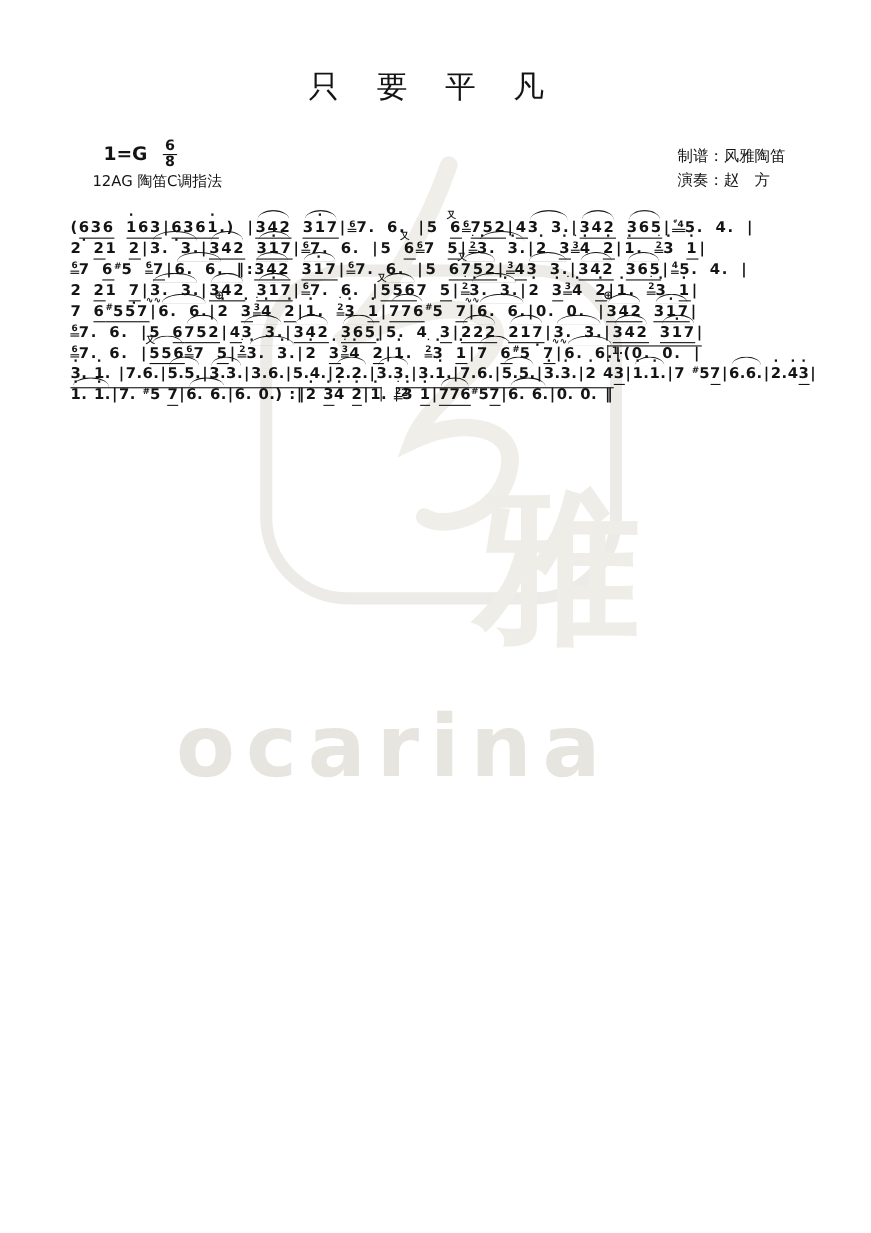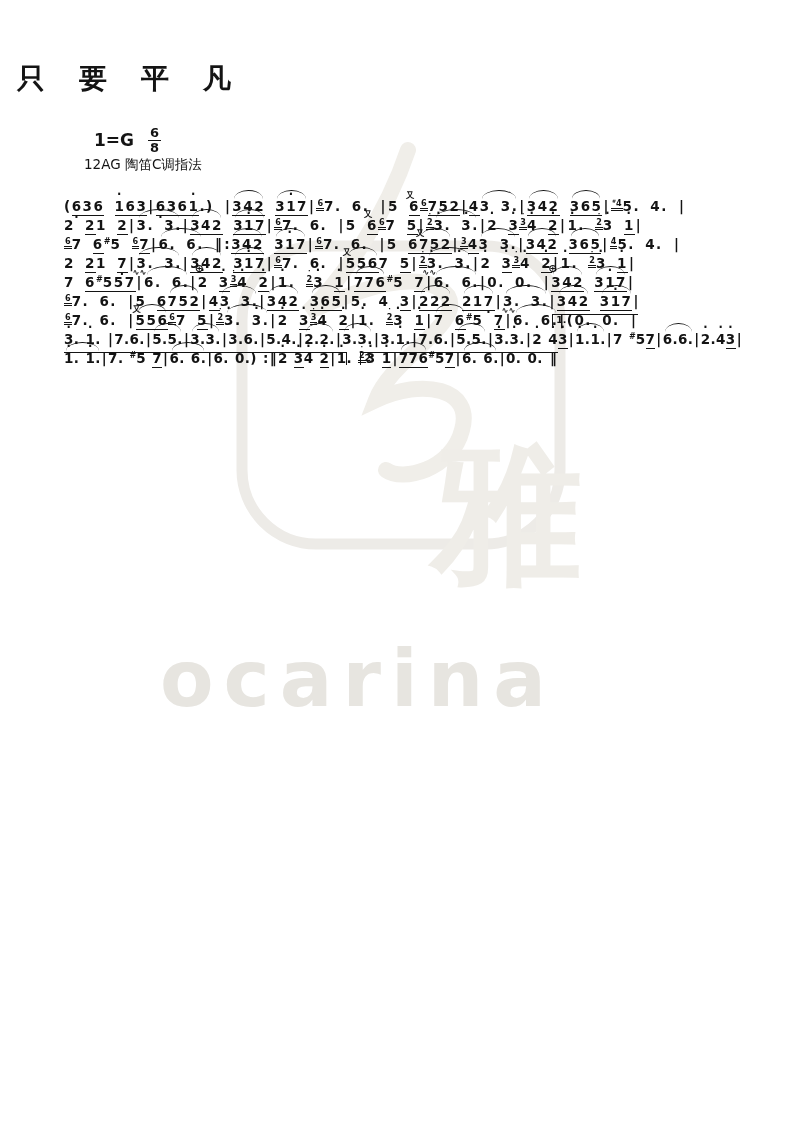--- a/index.html
+++ b/index.html
@@ -8,21 +8,21 @@
 
   
   .wm{position:absolute;z-index:0;pointer-events:none;}
   .wm-ocarina{left:160px;top:622px;font-size:78px;font-weight:bold;letter-spacing:10px;color:#e7e5e0;margin-top:12px;}
   .wm-brand{left:208px;top:738px;font-size:70px;font-weight:bold;letter-spacing:12px;color:#e2e0db;
             font-family:"DejaVu Serif",serif;}
   .wm-logo{left:190px;top:138px;}
 
   
   .hdr{position:absolute;z-index:2;}
-  .title{left:0;right:0;top:60px;font-size:28px;font-weight:bold;
+  .title{left:0;right:0;top:60px;text-align:center;font-size:28px;font-weight:normal;
          font-family:"DejaVu Serif",serif;letter-spacing:34px;text-indent:17px;}
   .keyrow{left:94px;top:126px;font-size:17px;font-weight:bold;display:flex;align-items:center;gap:14px;}
   .timesig{display:inline-flex;flex-direction:column;align-items:center;font-size:13px;line-height:1.05;}
   .timesig .num{border-bottom:1.5px solid #141414;padding:0 2px;}
   .fingering{left:84px;top:156px;font-size:13.5px;text-align:center;}
   .credits{right:78px;top:131px;font-size:14px;text-align:left;line-height:22px;}
 
   
   .score{position:absolute;z-index:2;left:64px;right:80px;top:196px;}
   .line-wrap{position:relative;height:67px;}
@@ -68,20 +68,28 @@
   <div class="hdr keyrow" style="position: absolute; left: 94px; top: 126px;">
     <span>1=G</span>
     <span class="timesig">
       <span class="num">6</span>
       <span class="den">8</span>
     </span>
   </div>
 
   <div class="hdr fingering" style="position: absolute; left: 84px; top: 156px;">12AG 陶笛C调指法</div>
 
+  <div class="hdr credits" style="position: absolute; right: 78px; top: 131px;">
+    <div>
+      <span>制谱：</span><span>风雅陶笛</span>
+    </div>
+    <div>
+      <span>演奏：</span><span>赵　方</span>
+    </div>
+  </div>
 
   <div class="score" id="score"><span class="line-wrap"><span class="score-line"><span class="nt">(</span><span class="beam"><span class="nt lo">6</span><span class="nt">3</span><span class="nt">6</span></span> <span class="beam"><span class="nt hi">1</span><span class="nt">6</span><span class="nt">3</span></span><span class="bar">|</span><span class="beam"><span class="nt lo">6</span><span class="nt">3</span><span class="nt">6</span><span class="nt hi">1</span></span><span class="nt">.</span><span class="nt">)</span> <span class="bar">|</span><span class="arc"><span class="beam"><span class="nt">3</span><span class="nt">4</span><span class="nt">2</span></span></span> <span class="arc"><span class="beam"><span class="nt">3</span><span class="nt hi">1</span><span class="nt">7</span></span></span><span class="bar">|</span><span class="grace"><span class="nt">6</span></span><span class="nt">7</span><span class="nt">.</span> <span class="nt">6</span><span class="nt">.</span> <span class="bar">|</span><span class="nt">5</span> <span class="orn"><span class="orn-glyph">又</span></span><span class="beam"><span class="nt">6</span></span><span class="grace"><span class="nt">6</span></span><span class="beam"><span class="nt">7</span><span class="nt">5</span><span class="nt">2</span></span><span class="bar">|</span><span class="beam"><span class="nt">4</span></span><span class="arc"><span class="nt">3</span> <span class="nt">3</span><span class="nt">.</span></span><span class="bar">|</span><span class="arc"><span class="beam"><span class="nt">3</span><span class="nt">4</span><span class="nt">2</span></span></span> <span class="arc"><span class="beam"><span class="nt">3</span><span class="nt">6</span><span class="nt">5</span></span></span><span class="bar">|</span><span class="grace"><span class="sharp">#</span><span class="nt">4</span></span><span class="nt">5</span><span class="nt">.</span> <span class="nt">4</span><span class="nt">.</span> <span class="bar">|</span></span></span><span class="line-wrap"><span class="score-line"><span class="nt">2</span> <span class="beam"><span class="nt">2</span></span><span class="nt">1</span> <span class="beam"><span class="nt">2</span></span><span class="bar">|</span><span class="arc"><span class="nt">3</span><span class="nt">.</span> <span class="nt">3</span><span class="nt">.</span></span><span class="bar">|</span><span class="arc"><span class="beam"><span class="nt">3</span><span class="nt">4</span><span class="nt">2</span></span></span> <span class="arc"><span class="beam"><span class="nt">3</span><span class="nt hi">1</span><span class="nt">7</span></span></span><span class="bar">|</span><span class="grace"><span class="nt">6</span></span><span class="nt">7</span><span class="nt">.</span> <span class="nt">6</span><span class="nt">.</span> <span class="bar">|</span><span class="nt">5</span> <span class="orn"><span class="orn-glyph">又</span></span><span class="beam"><span class="nt">6</span></span><span class="grace"><span class="nt">6</span></span><span class="nt">7</span> <span class="beam"><span class="nt">5</span></span><span class="bar">|</span><span class="grace"><span class="nt hi">2</span></span><span class="arc"><span class="nt hi">3</span><span class="nt">.</span> <span class="nt hi">3</span><span class="nt">.</span></span><span class="bar">|</span><span class="nt hi">2</span> <span class="beam"><span class="nt hi">3</span></span><span class="grace"><span class="nt hi">3</span></span><span class="nt hi">4</span> <span class="beam"><span class="nt hi">2</span></span><span class="bar">|</span><span class="nt hi">1</span><span class="nt">.</span> <span class="grace"><span class="nt hi">2</span></span><span class="nt hi">3</span> <span class="beam"><span class="nt hi">1</span></span><span class="bar">|</span></span></span><span class="line-wrap"><span class="score-line"><span class="grace"><span class="nt">6</span></span><span class="nt">7</span> <span class="beam"><span class="nt">6</span></span><span class="sharp">#</span><span class="nt">5</span> <span class="grace"><span class="nt">6</span></span><span class="beam"><span class="nt">7</span></span><span class="bar">|</span><span class="arc"><span class="nt">6</span><span class="nt">.</span> <span class="nt">6</span><span class="nt">.</span></span> <span class="bar">‖</span><span class="nt">:</span><span class="arc"><span class="beam"><span class="nt">3</span><span class="nt">4</span><span class="nt">2</span></span></span> <span class="arc"><span class="beam"><span class="nt">3</span><span class="nt hi">1</span><span class="nt">7</span></span></span><span class="bar">|</span><span class="grace"><span class="nt">6</span></span><span class="nt">7</span><span class="nt">.</span> <span class="nt">6</span><span class="nt">.</span> <span class="bar">|</span><span class="nt">5</span> <span class="beam"><span class="nt">6</span></span><span class="orn"><span class="orn-glyph">又</span></span><span class="arc"><span class="beam"><span class="nt">7</span><span class="nt">5</span><span class="nt">2</span></span></span><span class="bar">|</span><span class="grace"><span class="nt">3</span></span><span class="beam"><span class="nt">4</span></span><span class="arc"><span class="nt">3</span> <span class="nt">3</span><span class="nt">.</span></span><span class="bar">|</span><span class="arc"><span class="beam"><span class="nt">3</span><span class="nt">4</span><span class="nt">2</span></span></span> <span class="arc"><span class="beam"><span class="nt">3</span><span class="nt">6</span><span class="nt">5</span></span></span><span class="bar">|</span><span class="grace"><span class="nt">4</span></span><span class="nt">5</span><span class="nt">.</span> <span class="nt">4</span><span class="nt">.</span> <span class="bar">|</span></span></span><span class="line-wrap"><span class="score-line"><span class="nt">2</span> <span class="beam"><span class="nt">2</span></span><span class="nt">1</span> <span class="beam"><span class="nt lo">7</span></span><span class="bar">|</span><span class="arc"><span class="nt">3</span><span class="nt">.</span> <span class="nt">3</span><span class="nt">.</span></span><span class="bar">|</span><span class="arc"><span class="beam"><span class="nt">3</span><span class="nt">4</span><span class="nt">2</span></span></span> <span class="arc"><span class="beam"><span class="nt">3</span><span class="nt hi">1</span><span class="nt">7</span></span></span><span class="bar">|</span><span class="grace"><span class="nt">6</span></span><span class="nt">7</span><span class="nt">.</span> <span class="nt">6</span><span class="nt">.</span> <span class="bar">|</span><span class="orn"><span class="orn-glyph">又</span></span><span class="arc"><span class="beam"><span class="nt">5</span><span class="nt">5</span><span class="nt">6</span></span></span><span class="nt">7</span> <span class="beam"><span class="nt">5</span></span><span class="bar">|</span><span class="grace"><span class="nt hi">2</span></span><span class="arc"><span class="nt hi">3</span><span class="nt">.</span> <span class="nt hi">3</span><span class="nt">.</span></span><span class="bar">|</span><span class="nt hi">2</span> <span class="beam"><span class="nt hi">3</span></span><span class="grace"><span class="nt hi">3</span></span><span class="nt hi">4</span> <span class="beam"><span class="nt hi">2</span></span><span class="bar">|</span><span class="nt hi">1</span><span class="nt">.</span> <span class="grace"><span class="nt hi">2</span></span><span class="nt hi">3</span> <span class="beam"><span class="nt hi">1</span></span><span class="bar">|</span></span></span><span class="line-wrap"><span class="score-line"><span class="nt">7</span> <span class="beam"><span class="nt">6</span></span><span class="beam"><span class="sharp">#</span><span class="nt">5</span><span class="nt">5</span><span class="nt">7</span></span><span class="orn"><span class="orn-glyph">∿∿</span></span><span class="bar">|</span><span class="arc"><span class="nt">6</span><span class="nt">.</span> <span class="nt">6</span><span class="nt">.</span></span><span class="bar">|</span><span class="orn"><span class="orn-coda">⊕</span></span><span class="nt hi">2</span> <span class="beam"><span class="nt hi">3</span></span><span class="grace"><span class="nt hi">3</span></span><span class="nt hi">4</span> <span class="beam"><span class="nt hi">2</span></span><span class="bar">|</span><span class="nt hi">1</span><span class="nt">.</span> <span class="grace"><span class="nt hi">2</span></span><span class="nt hi">3</span> <span class="beam"><span class="nt hi">1</span></span><span class="bar">|</span><span class="arc"><span class="beam"><span class="nt">7</span><span class="nt">7</span><span class="nt">6</span></span></span><span class="sharp">#</span><span class="nt">5</span> <span class="beam"><span class="nt">7</span></span><span class="orn"><span class="orn-glyph">∿∿</span></span><span class="bar">|</span><span class="arc"><span class="nt">6</span><span class="nt">.</span> <span class="nt">6</span><span class="nt">.</span></span><span class="bar">|</span><span class="nt">0</span><span class="nt">.</span> <span class="nt">0</span><span class="nt">.</span> <span class="bar">|</span><span class="orn"><span class="orn-coda">⊕</span></span><span class="arc"><span class="beam"><span class="nt">3</span><span class="nt">4</span><span class="nt">2</span></span></span> <span class="arc"><span class="beam"><span class="nt">3</span><span class="nt hi">1</span><span class="nt">7</span></span></span><span class="bar">|</span></span></span><span class="line-wrap"><span class="score-line"><span class="grace"><span class="nt">6</span></span><span class="nt">7</span><span class="nt">.</span> <span class="nt">6</span><span class="nt">.</span> <span class="bar">|</span><span class="nt">5</span> <span class="beam"><span class="nt">6</span></span><span class="arc"><span class="beam"><span class="nt">7</span><span class="nt">5</span><span class="nt">2</span></span></span><span class="bar">|</span><span class="beam"><span class="nt">4</span></span><span class="arc"><span class="nt">3</span> <span class="nt">3</span><span class="nt">.</span></span><span class="bar">|</span><span class="arc"><span class="beam"><span class="nt">3</span><span class="nt">4</span><span class="nt">2</span></span></span> <span class="arc"><span class="beam"><span class="nt">3</span><span class="nt">6</span><span class="nt">5</span></span></span><span class="bar">|</span><span class="nt">5</span><span class="nt">.</span> <span class="nt">4</span> <span class="beam"><span class="nt">3</span></span><span class="bar">|</span><span class="arc"><span class="beam"><span class="nt">2</span><span class="nt">2</span><span class="nt">2</span></span></span> <span class="arc"><span class="beam"><span class="nt">2</span><span class="nt">1</span><span class="nt lo">7</span></span></span><span class="bar">|</span><span class="arc"><span class="nt">3</span><span class="nt">.</span> <span class="nt">3</span><span class="nt">.</span></span><span class="bar">|</span><span class="arc"><span class="beam"><span class="nt">3</span><span class="nt">4</span><span class="nt">2</span></span></span> <span class="arc"><span class="beam"><span class="nt">3</span><span class="nt hi">1</span><span class="nt">7</span></span></span><span class="bar">|</span></span></span><span class="line-wrap"><span class="score-line"><span class="grace"><span class="nt">6</span></span><span class="nt">7</span><span class="nt">.</span> <span class="nt">6</span><span class="nt">.</span> <span class="bar">|</span><span class="orn"><span class="orn-glyph">又</span></span><span class="arc"><span class="beam"><span class="nt">5</span><span class="nt">5</span><span class="nt">6</span></span></span><span class="grace"><span class="nt">6</span></span><span class="nt">7</span> <span class="beam"><span class="nt">5</span></span><span class="bar">|</span><span class="grace"><span class="nt hi">2</span></span><span class="arc"><span class="nt hi">3</span><span class="nt">.</span> <span class="nt hi">3</span><span class="nt">.</span></span><span class="bar">|</span><span class="nt hi">2</span> <span class="beam"><span class="nt hi">3</span></span><span class="grace"><span class="nt hi">3</span></span><span class="nt hi">4</span> <span class="beam"><span class="nt hi">2</span></span><span class="bar">|</span><span class="nt hi">1</span><span class="nt">.</span> <span class="grace"><span class="nt hi">2</span></span><span class="nt hi">3</span> <span class="beam"><span class="nt hi">1</span></span><span class="bar">|</span><span class="arc"><span class="nt">7</span> <span class="beam"><span class="nt">6</span></span></span><span class="sharp">#</span><span class="nt">5</span> <span class="beam"><span class="nt">7</span></span><span class="orn"><span class="orn-glyph">∿∿</span></span><span class="bar">|</span><span class="arc"><span class="nt">6</span><span class="nt">.</span> <span class="nt">6</span><span class="nt">.</span></span><span class="bar">|</span><span class="nt">(</span><span class="nt">0</span><span class="nt">.</span> <span class="nt">0</span><span class="nt">.</span> <span class="bar">|</span></span><span class="volta v1">
           <span class="vlabel">1.</span>
         </span></span><span class="line-wrap"><span class="score-line dense"><span class="nt hi">3</span><span class="nt">.</span> <span class="nt hi">1</span><span class="nt">.</span> <span class="bar">|</span><span class="nt">7</span><span class="nt">.</span><span class="nt">6</span><span class="nt">.</span><span class="bar">|</span><span class="arc"><span class="nt">5</span><span class="nt">.</span><span class="nt">5</span><span class="nt">.</span></span><span class="bar">|</span><span class="arc"><span class="nt">3</span><span class="nt">.</span><span class="nt">3</span><span class="nt">.</span></span><span class="bar">|</span><span class="nt">3</span><span class="nt">.</span><span class="nt">6</span><span class="nt">.</span><span class="bar">|</span><span class="nt">5</span><span class="nt">.</span><span class="nt">4</span><span class="nt">.</span><span class="bar">|</span><span class="arc"><span class="nt">2</span><span class="nt">.</span><span class="nt">2</span><span class="nt">.</span></span><span class="bar">|</span><span class="arc"><span class="nt">3</span><span class="nt">.</span><span class="nt">3</span><span class="nt">.</span></span><span class="bar">|</span><span class="nt">3</span><span class="nt">.</span><span class="nt hi">1</span><span class="nt">.</span><span class="bar">|</span><span class="nt">7</span><span class="nt">.</span><span class="nt">6</span><span class="nt">.</span><span class="bar">|</span><span class="arc"><span class="nt">5</span><span class="nt">.</span><span class="nt">5</span><span class="nt">.</span></span><span class="bar">|</span><span class="nt hi">3</span><span class="nt">.</span><span class="nt hi">3</span><span class="nt">.</span><span class="bar">|</span><span class="nt hi">2</span> <span class="nt hi">4</span><span class="beam"><span class="nt hi">3</span></span><span class="bar">|</span><span class="arc"><span class="nt hi">1</span><span class="nt">.</span><span class="nt hi">1</span><span class="nt">.</span></span><span class="bar">|</span><span class="nt">7</span> <span class="sharp">#</span><span class="nt">5</span><span class="beam"><span class="nt">7</span></span><span class="bar">|</span><span class="arc"><span class="nt">6</span><span class="nt">.</span><span class="nt">6</span><span class="nt">.</span></span><span class="bar">|</span><span class="nt hi">2</span><span class="nt">.</span><span class="nt hi">4</span><span class="beam"><span class="nt hi">3</span></span><span class="bar">|</span></span></span><span class="line-wrap"><span class="score-line dense"><span class="arc"><span class="nt hi">1</span><span class="nt">.</span> <span class="nt hi">1</span><span class="nt">.</span></span><span class="bar">|</span><span class="nt">7</span><span class="nt">.</span> <span class="sharp">#</span><span class="nt">5</span> <span class="beam"><span class="nt">7</span></span><span class="bar">|</span><span class="arc"><span class="nt">6</span><span class="nt">.</span> <span class="nt">6</span><span class="nt">.</span></span><span class="bar">|</span><span class="nt">6</span><span class="nt">.</span> <span class="nt">0</span><span class="nt">.</span><span class="nt">)</span> <span class="nt">:</span><span class="bar">‖</span><span class="nt hi">2</span> <span class="beam"><span class="nt hi">3</span></span><span class="nt hi">4</span> <span class="beam"><span class="nt hi">2</span></span><span class="bar">|</span><span class="nt hi">1</span><span class="nt">.</span> <span class="grace"><span class="nt hi">2</span></span><span class="nt hi">3</span> <span class="beam"><span class="nt hi">1</span></span><span class="bar">|</span><span class="arc"><span class="beam"><span class="nt">7</span><span class="nt">7</span><span class="nt">6</span></span></span><span class="sharp">#</span><span class="nt">5</span><span class="beam"><span class="nt">7</span></span><span class="bar">|</span><span class="arc"><span class="nt">6</span><span class="nt">.</span> <span class="nt">6</span><span class="nt">.</span></span><span class="bar">|</span><span class="nt">0</span><span class="nt">.</span> <span class="nt">0</span><span class="nt">.</span> <span class="bar">‖</span></span><span class="volta vcont"></span><span class="volta v2">
           <span class="vlabel">2.</span>
         </span></span></div>
 
 </div>
 
 </body></html>

